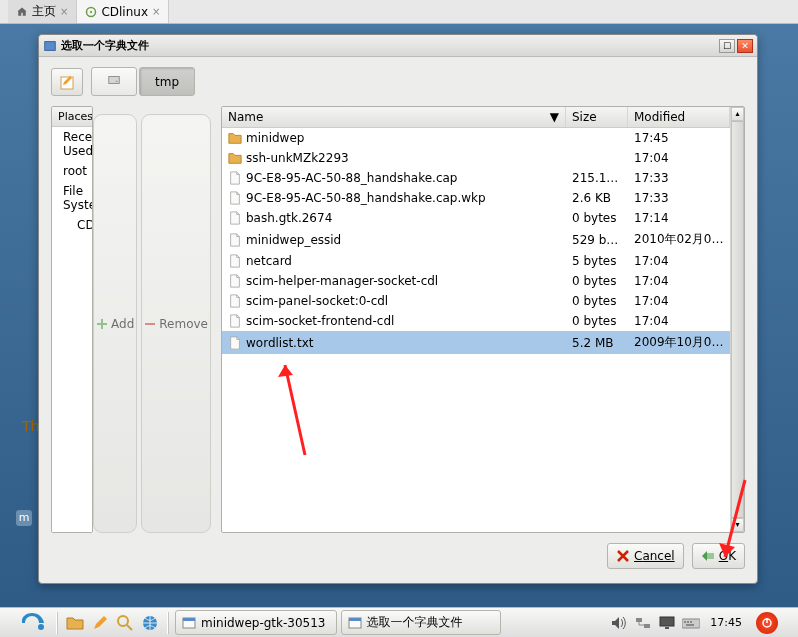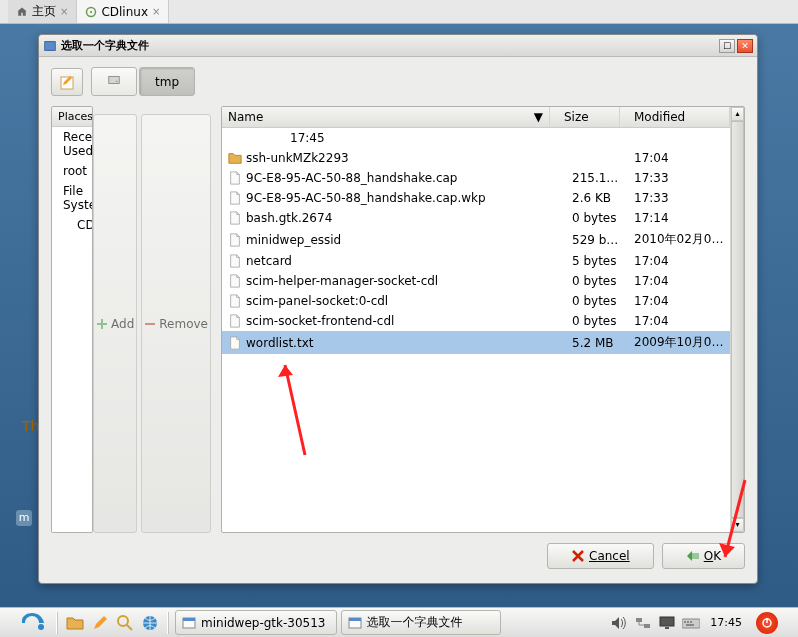--- a/index.html
+++ b/index.html
@@ -33,45 +33,45 @@
 .path-seg.pressed { background: linear-gradient(180deg, #d0d0cd, #c0c0bd); box-shadow: inset 1px 1px 2px rgba(0,0,0,0.15); }
 
 
 .main { display: flex; flex: 1; padding: 0 12px; gap: 10px; overflow: hidden; }
 .sidebar { width: 160px; display: flex; flex-direction: row; }
 .places-box { flex: 1; background: #fff; border: 1px solid #b0b0ad; border-radius: 2px; overflow: auto; }
 .places-header { background: linear-gradient(180deg, #f5f5f3, #e0e0dd); border-bottom: 1px solid #ccc; padding: 3px 6px; font-size: 11px; }
 .place-item { padding: 3px 6px; display: flex; align-items: center; gap: 5px; cursor: pointer; }
 .place-item.indent { padding-left: 20px; }
 .side-btns { display: flex; gap: 4px; margin-top: 8px; }
-.side-btn { flex: 1; background: linear-gradient(180deg, #fafaf8, #e0e0dd); border: 1px solid #b5b5b0; border-radius: 3px; padding: 4px 2px; display: flex; align-items: center; justify-content: center; gap: 3px; font-size: 11px; cursor: pointer; }
+.side-btn { flex: 1; background: linear-gradient(180deg, #fafaf8, #e0e0dd); border: 1px solid #b5b5b0; border-radius: 9px; padding: 4px 2px; display: flex; align-items: center; justify-content: center; gap: 3px; font-size: 11px; cursor: pointer; }
 .side-btn.disabled { opacity: 0.55; }
 
 .file-area { flex: 1; display: flex; flex-direction: column; }
 .file-list-wrap { flex: 1; display: flex; background: #fff; border: 1px solid #b0b0ad; border-radius: 2px; overflow: hidden; }
 .file-list { flex: 1; overflow: auto; position: relative; }
-.file-headers { display: flex; background: linear-gradient(180deg, #f5f5f3, #e0e0dd); border-bottom: 1px solid #ccc; gap: 8px; }
+.file-headers { display: flex; background: linear-gradient(180deg, #f5f5f3, #e0e0dd); border-bottom: 1px solid #ccc; }
 .col-h { padding: 3px 6px; font-size: 11px; border-right: 1px solid #d5d5d2; display: flex; align-items: center; }
 .col-name { flex: 1; justify-content: space-between; }
 .col-size { width: 62px; }
 .col-mod { width: 102px; }
 .row { display: flex; padding: 2px 0; align-items: center; }
 .row.selected { background: #a8c8ea; }
 .cell { padding: 1px 6px; white-space: nowrap; overflow: hidden; text-overflow: ellipsis; }
 .cell.name { flex: 1; display: flex; align-items: center; gap: 4px; }
 .cell.size { width: 62px; }
 .cell.mod { width: 102px; }
 .file-icon { width: 14px; height: 14px; flex-shrink: 0; }
 .scrollbar { width: 14px; background: #efefec; border-left: 1px solid #d5d5d2; display: flex; flex-direction: column; }
 .sb-btn { height: 14px; background: linear-gradient(180deg, #fafaf8, #e0e0dd); border: 1px solid #c5c5c2; font-size: 8px; text-align: center; line-height: 12px; }
 .sb-track { flex: 1; position: relative; }
 .sb-thumb { position: absolute; top: 0; left: 0; width: 100%; height: 100%; background: linear-gradient(90deg, #e8e8e5, #d5d5d2); border: 1px solid #c0c0bd; }
 
 .footer { padding: 10px 12px 14px; display: flex; justify-content: flex-end; gap: 8px; }
-.dlg-btn { background: linear-gradient(180deg, #fafaf8, #e0e0dd); border: 1px solid #b5b5b0; border-radius: 3px; padding: 5px 23px; display: flex; align-items: center; gap: 4px; cursor: pointer; font-size: 12px; }
+.dlg-btn { background: linear-gradient(180deg, #fafaf8, #e0e0dd); border: 1px solid #b5b5b0; border-radius: 3px; padding: 5px 8px; display: flex; align-items: center; gap: 4px; cursor: pointer; font-size: 12px; }
 
 
 .arrow { position: absolute; pointer-events: none; }
 
 
 .taskbar { position: absolute; bottom: 0; left: 0; width: 100%; height: 30px; background: linear-gradient(180deg, #f8f8f6, #dedede); border-top: 1px solid #bbb; display: flex; align-items: center; padding: 0 20px; gap: 3px; }
 .tb-launch { width: 30px; height: 24px; display: flex; align-items: center; justify-content: center; cursor: pointer; }
 .tb-sep { width: 2px; height: 22px; background: #c5c5c2; margin: 0 3px; border-left: 1px solid #fff; }
 .tb-icon { width: 22px; height: 22px; display: flex; align-items: center; justify-content: center; cursor: pointer; }
 .task-btn { background: linear-gradient(180deg, #fafaf8, #e0e0dd); border: 1px solid #b5b5b0; border-radius: 3px; padding: 3px 10px 3px 6px; display: flex; align-items: center; gap: 5px; min-width: 160px; cursor: pointer; font-size: 11px; }
@@ -192,20 +192,26 @@
             </div>
             <div class="col-h col-size">
                 <span>Size</span>
               </div>
             <div class="col-h col-mod">
                 <span>Modified</span>
               </div>
           </div>
           <div id="file-rows">
               <div class="row">
+                <div class="cell name">
+                  <svg class="file-icon" viewBox="0 0 16 16">
+                    <path d="M1 3h5l2 2h7v9H1z" fill="#e8b050" stroke="#b08020"></path>
+                  </svg>
+                  <span>minidwep</span>
+                </div>
                 <div class="cell size"></div>
                 <div class="cell mod">17:45</div>
               </div>
               <div class="row">
                 <div class="cell name">
                   <svg class="file-icon" viewBox="0 0 16 16">
                     <path d="M1 3h5l2 2h7v9H1z" fill="#e8b050" stroke="#b08020"></path>
                   </svg>
                   <span>ssh-unkMZk2293</span>
                 </div>

